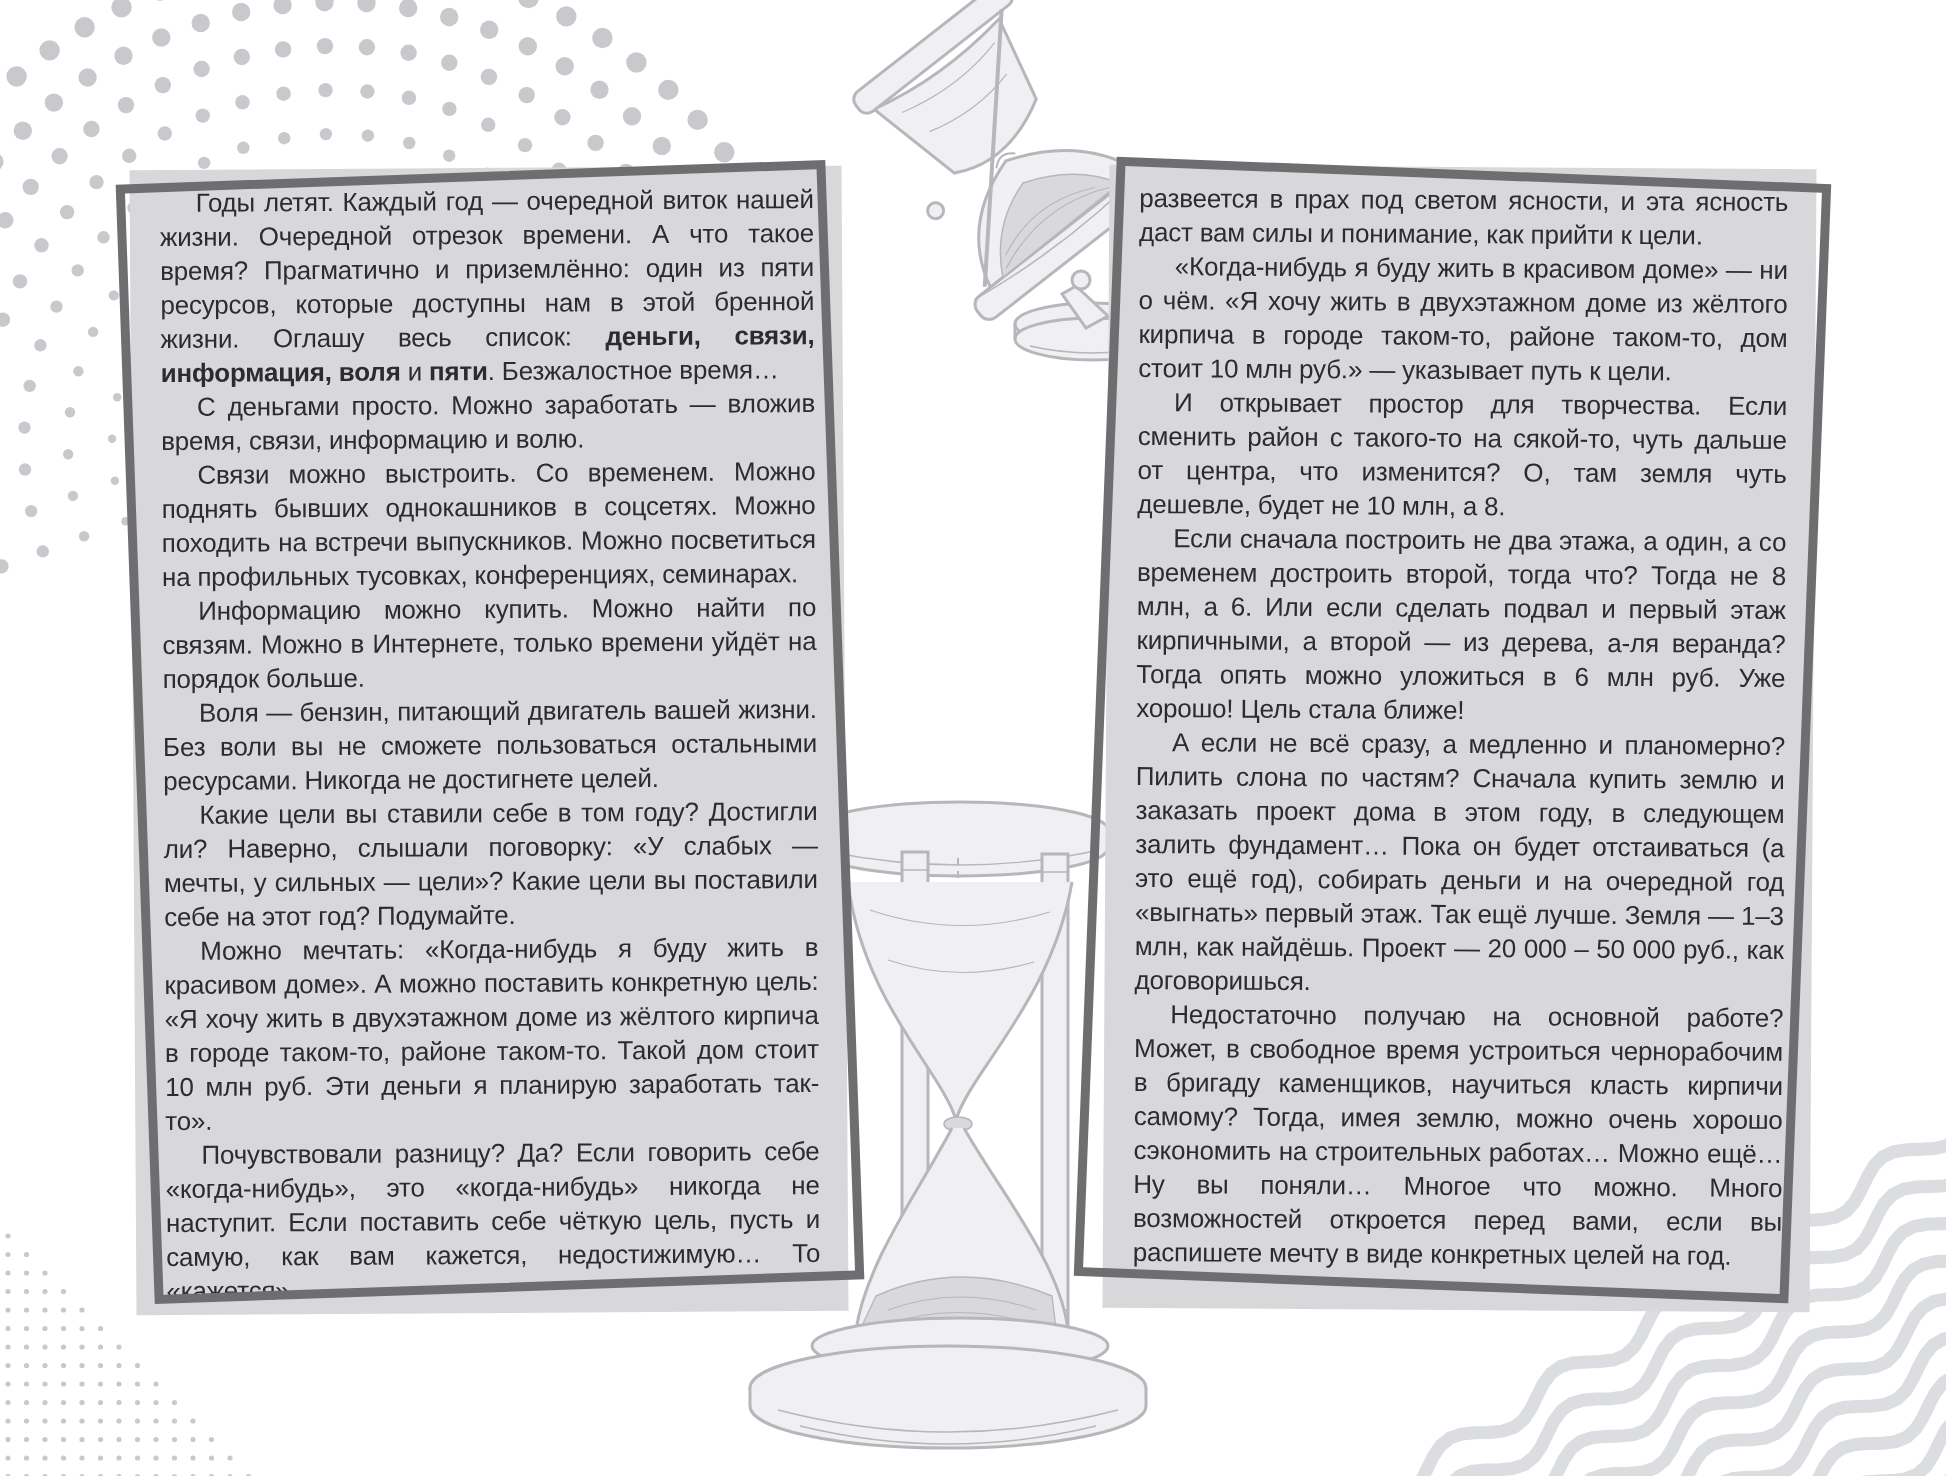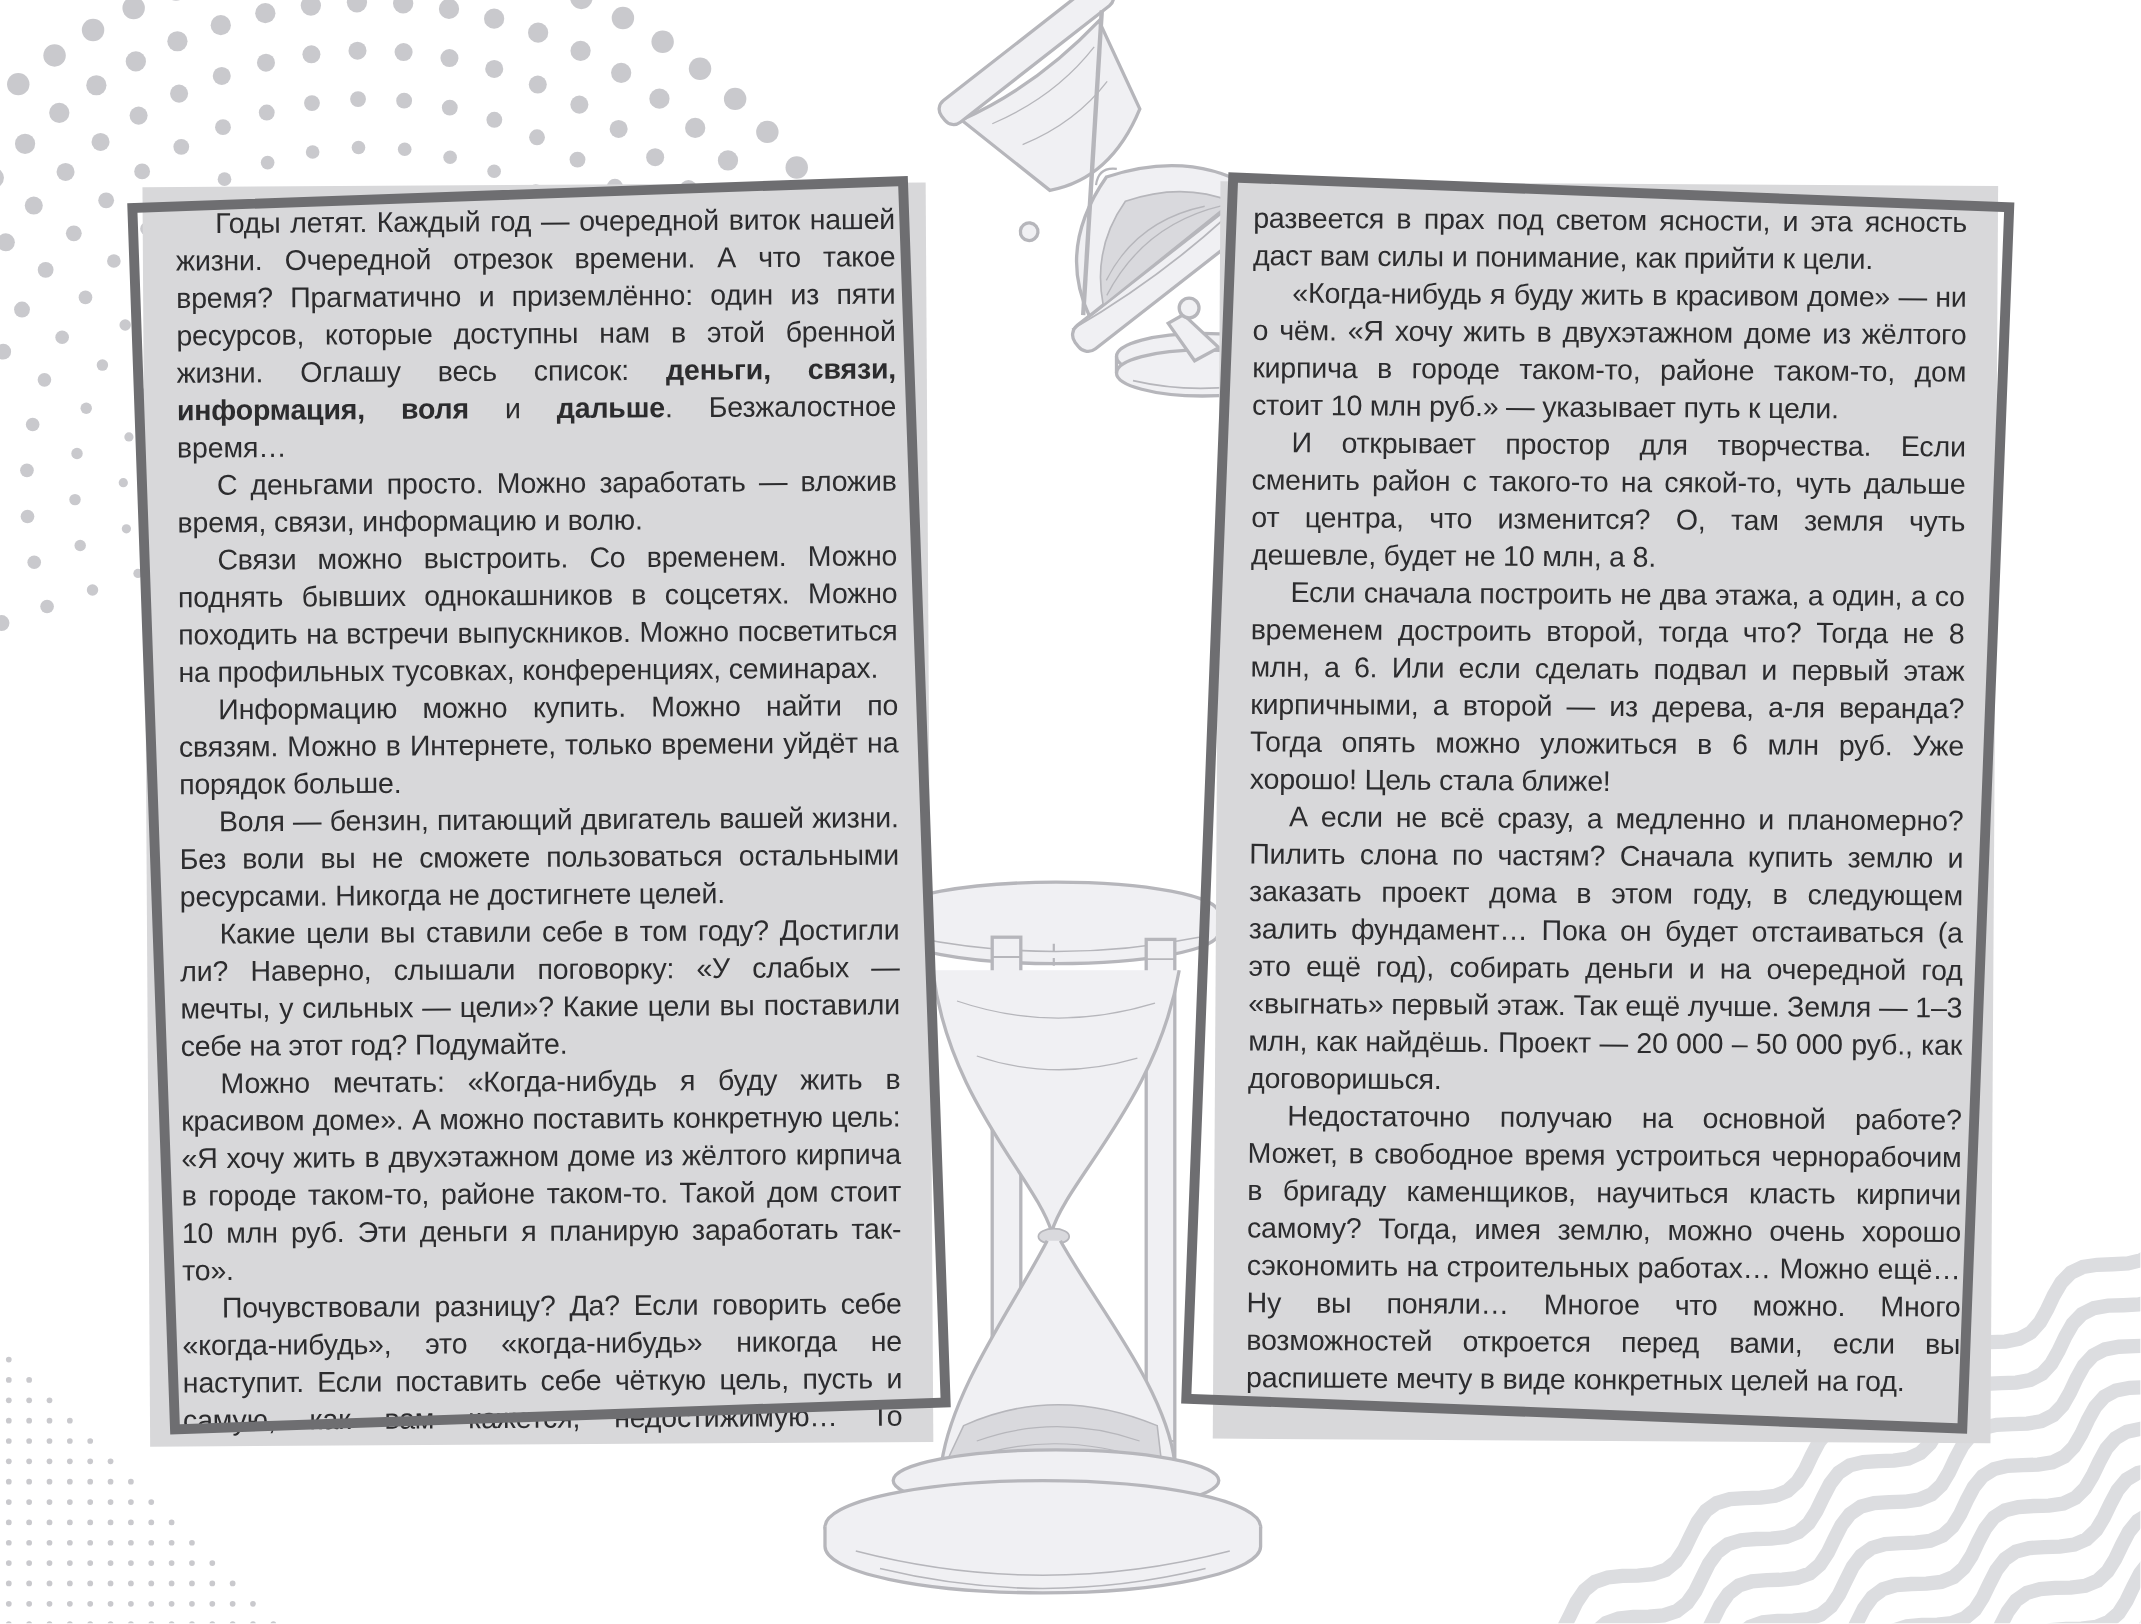--- a/index.html
+++ b/index.html
@@ -436,21 +436,21 @@
 
   <ellipse cx="230" cy="556" rx="148" ry="28" fill="#f0f0f3"></ellipse>
 
   <ellipse cx="218" cy="598" rx="198" ry="42" fill="#f0f0f3"></ellipse>
   <path d="M20 598 L20 616 A198 42 0 0 0 416 616 L416 598" fill="#f0f0f3"></path>
   <path d="M48 620 q170 44 340 0 M70 636 q148 36 296 0" stroke-width="1.4"></path>
 </svg>
 
 <div class="page-fill left-fill">
   <div class="page-text">
-      <p class="indent"><span>Годы летят. Каждый год — очередной виток нашей жизни. Очередной отрезок времени. А что такое время? Прагматично и приземлённо: один из пяти ресурсов, которые доступны нам в этой бренной жизни. Оглашу весь список: </span><b>деньги, связи, информация, воля</b><span> и </span><b>дальше</b><span>. Безжалостное время…</span></p>
+      <p class="indent"><span>Годы летят. Каждый год — очередной виток нашей жизни. Очередной отрезок времени. А что такое время? Прагматично и приземлённо: один из пяти ресурсов, которые доступны нам в этой бренной жизни. Оглашу весь список: </span><b>деньги, связи, информация, воля</b><span> и </span><b>пяти</b><span>. Безжалостное время…</span></p>
       <p class="indent"><span>С деньгами просто. Можно заработать — вложив время, связи, информацию и волю.</span></p>
       <p class="indent"><span>Связи можно выстроить. Со временем. Можно поднять бывших однокашников в соцсетях. Можно походить на встречи выпускников. Можно посветиться на профильных тусовках, конференциях, семинарах.</span></p>
       <p class="indent"><span>Информацию можно купить. Можно найти по связям. Можно в Интернете, только времени уйдёт на порядок больше.</span></p>
       <p class="indent"><span>Воля — бензин, питающий двигатель вашей жизни. Без воли вы не сможете пользоваться остальными ресурсами. Никогда не достигнете целей.</span></p>
       <p class="indent"><span>Какие цели вы ставили себе в том году? Достигли ли? Наверно, слышали поговорку: «У слабых — мечты, у сильных — цели»? Какие цели вы поставили себе на этот год? Подумайте.</span></p>
       <p class="indent"><span>Можно мечтать: «Когда-нибудь я буду жить в красивом доме». А можно поставить конкретную цель: «Я хочу жить в двухэтажном доме из жёлтого кирпича в городе таком-то, районе таком-то. Такой дом стоит 10 млн руб. Эти деньги я планирую заработать так-то».</span></p>
       <p class="indent"><span>Почувствовали разницу? Да? Если говорить себе «когда-нибудь», это «когда-нибудь» никогда не наступит. Если поставить себе чёткую цель, пусть и самую, как вам кажется, недостижимую… То «кажется»</span></p>
     </div>
 </div>
 <div class="page-frame left-frame"></div>

